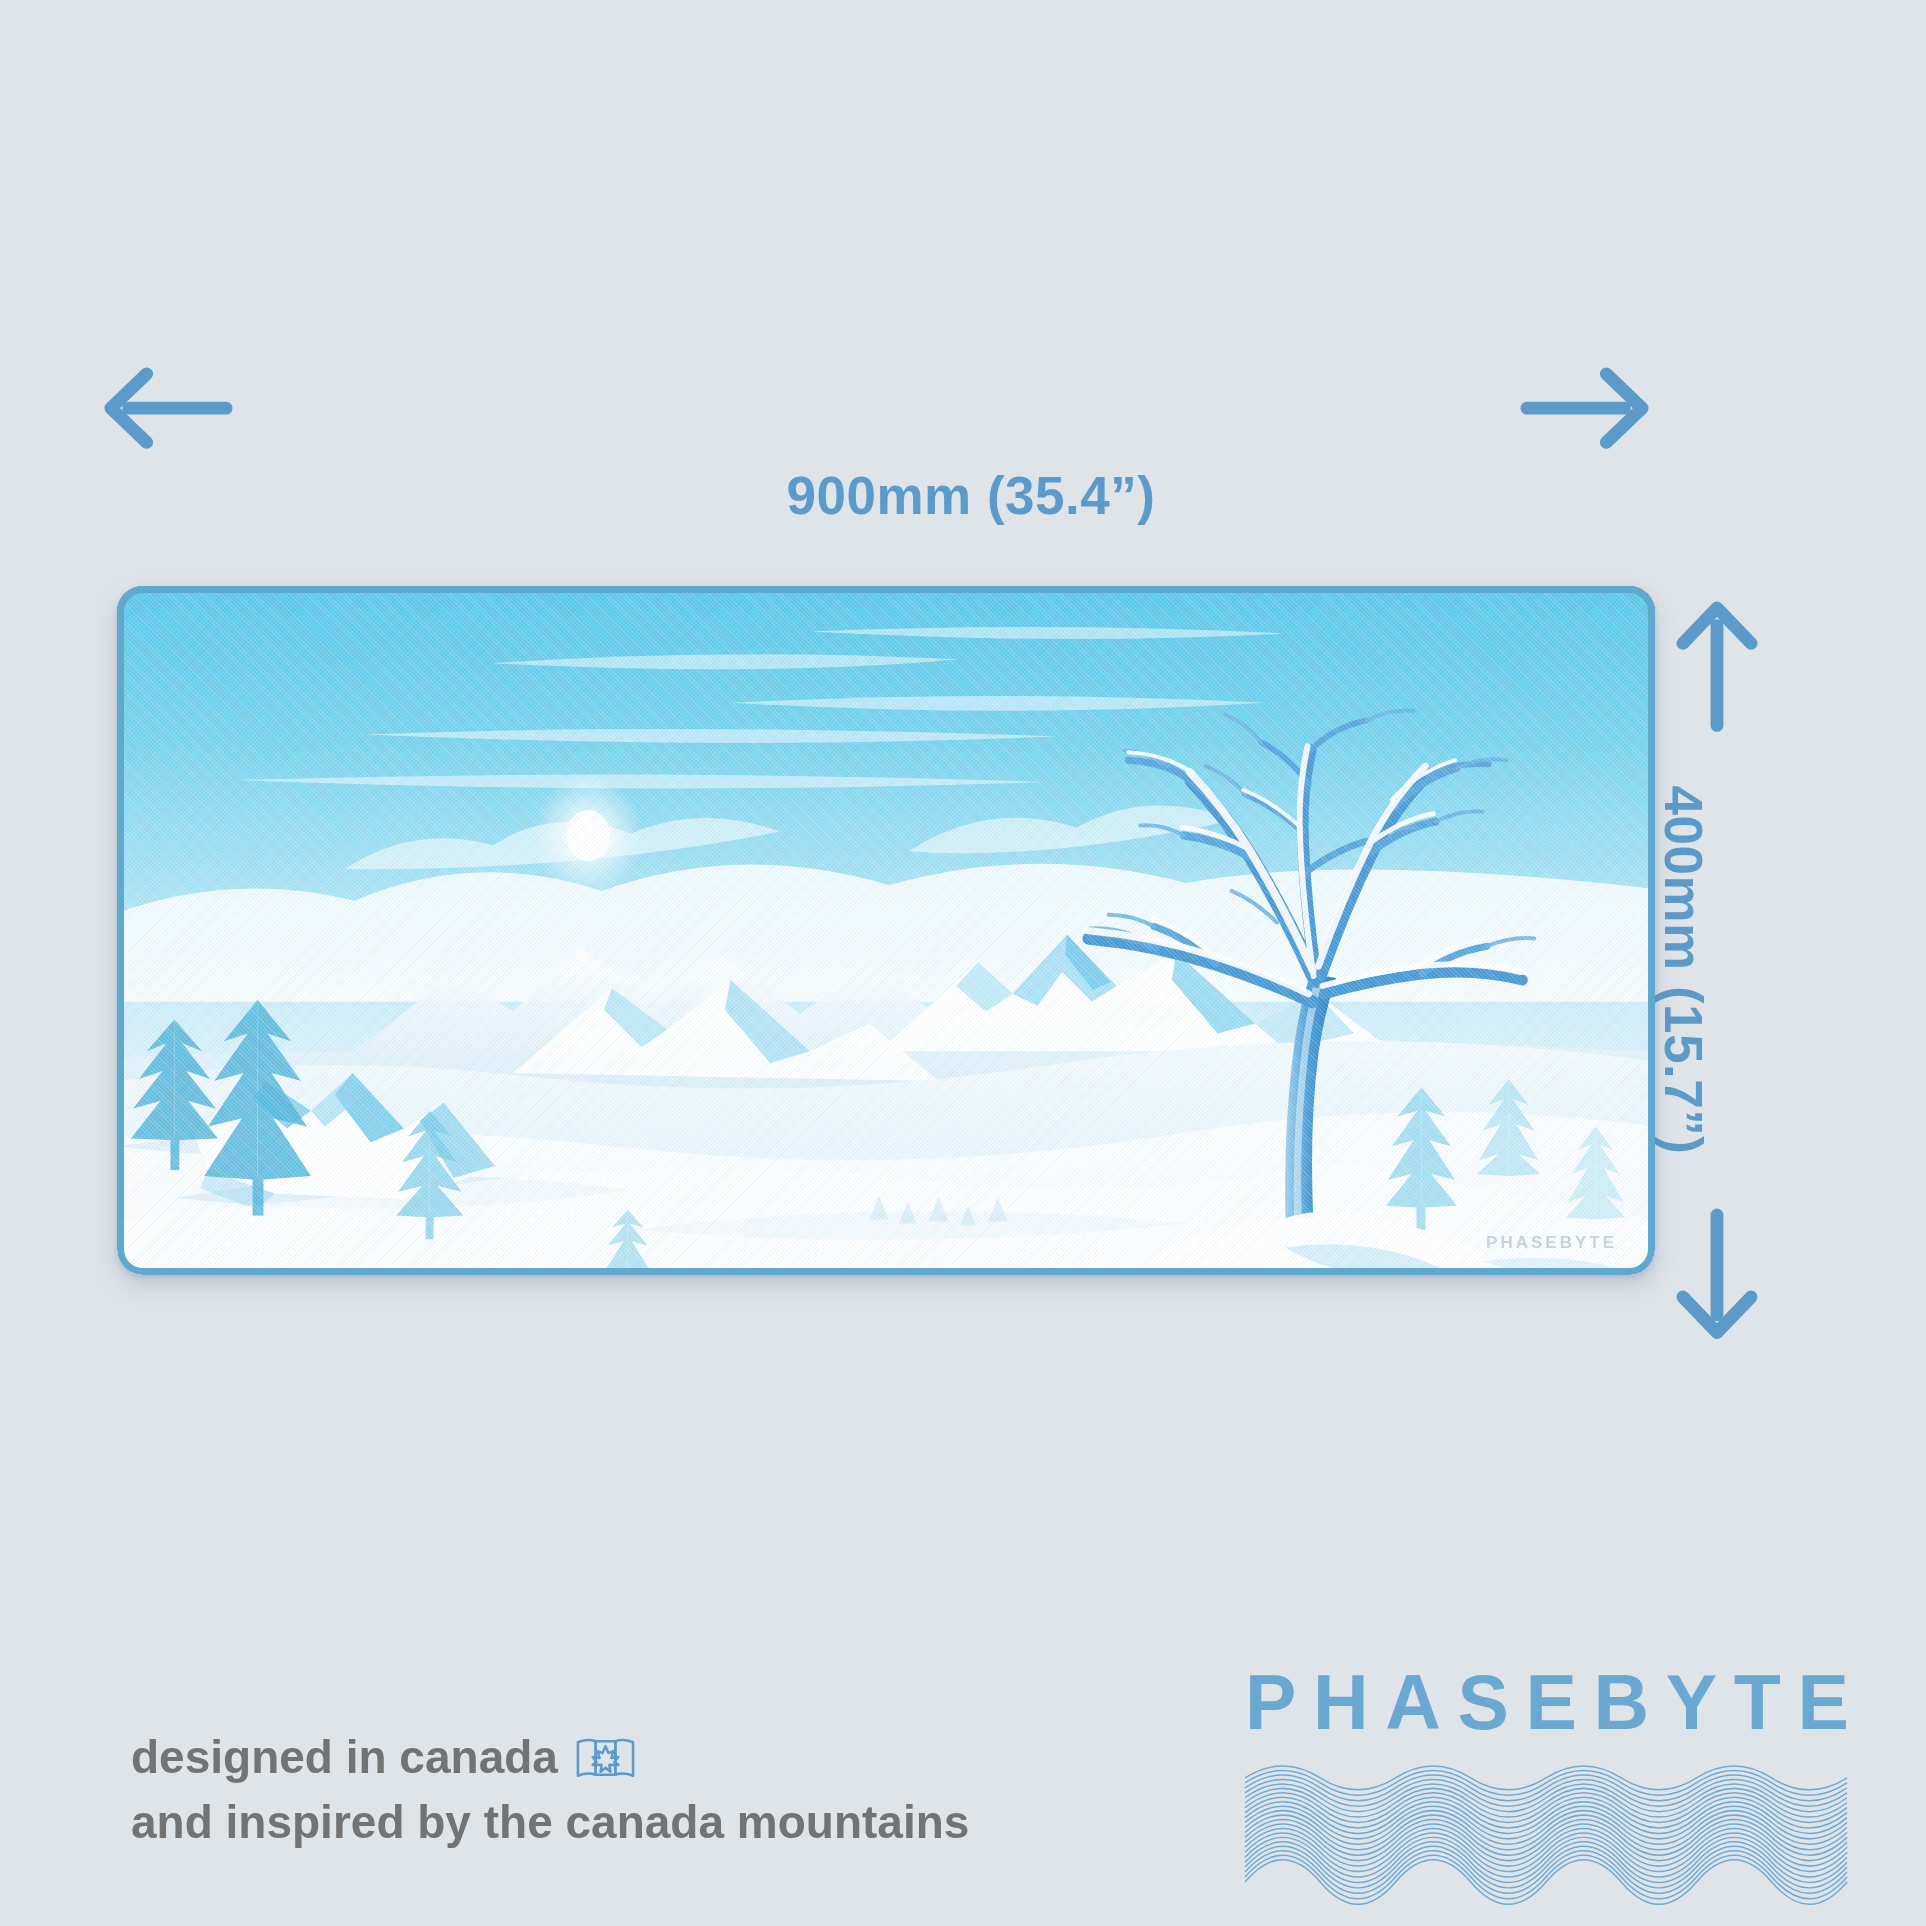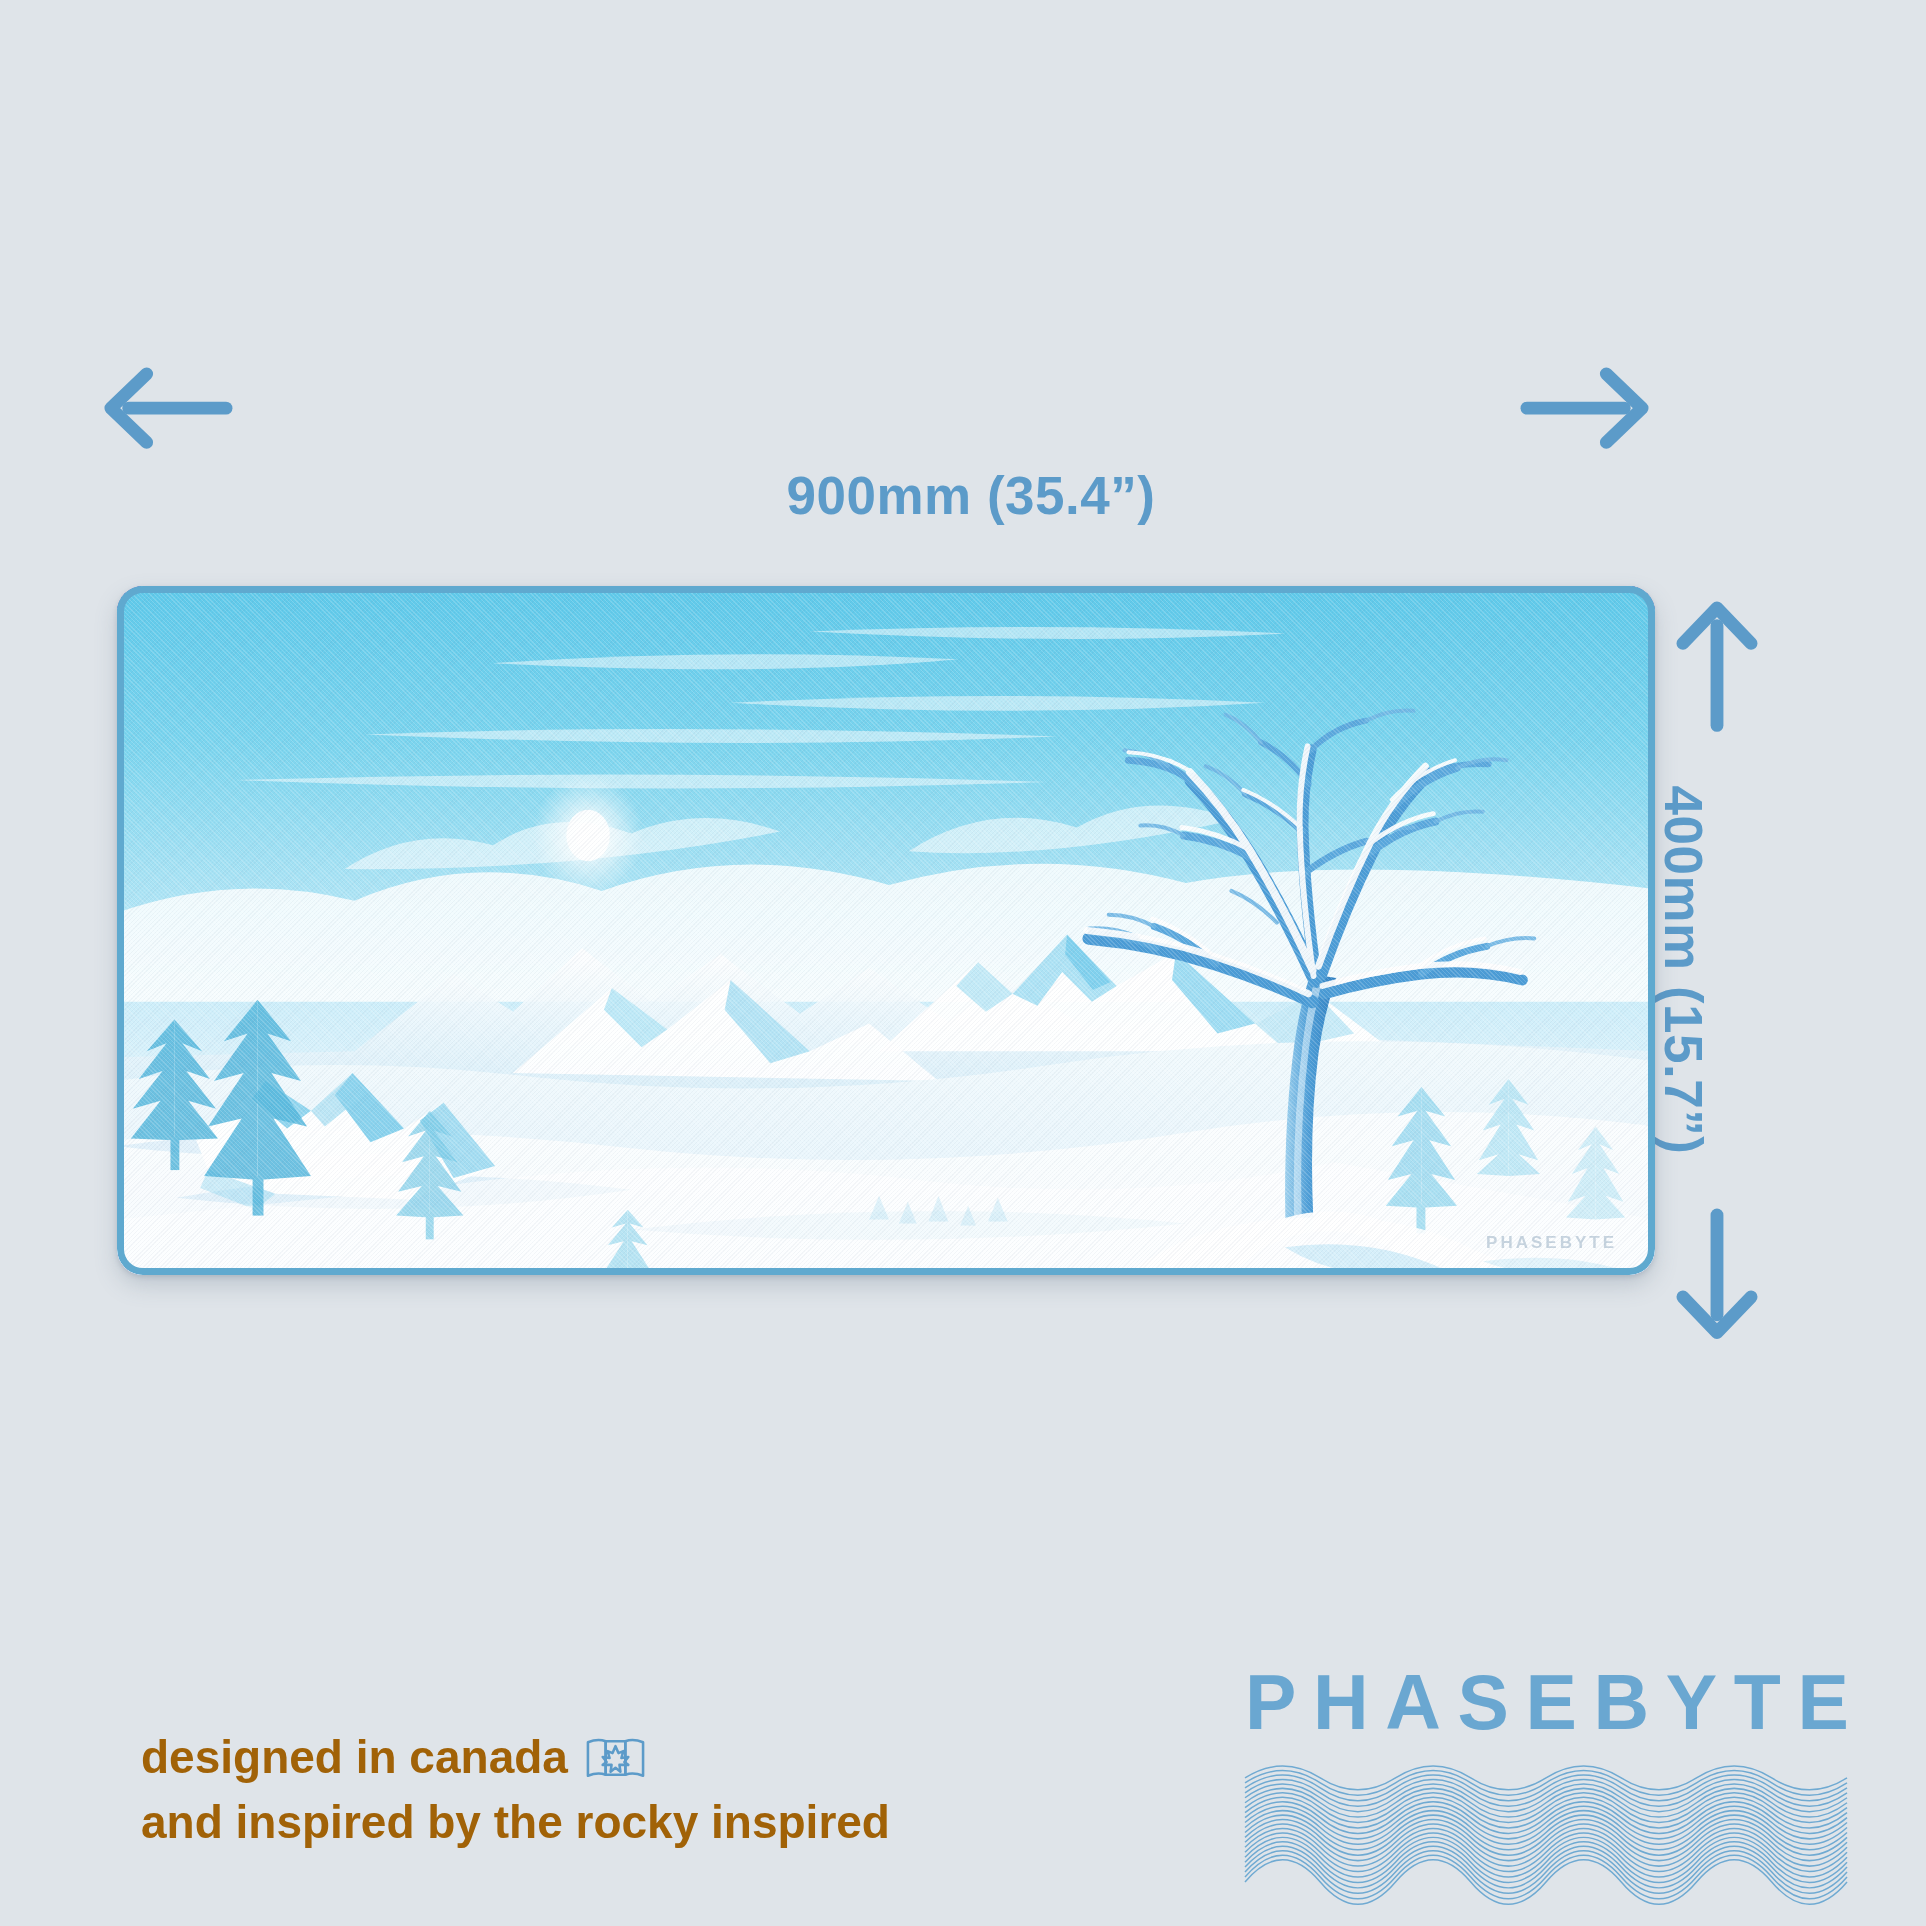--- a/index.html
+++ b/index.html
@@ -75,22 +75,22 @@
   }
   #mat-watermark{
     position:absolute;right:38px;bottom:22px;z-index:8;
     font-size:17px;font-weight:bold;letter-spacing:3px;
     color:rgba(120,150,175,.40);
     pointer-events:none;
   }
 
   
   #footer-text{
-    position:absolute;left:141px;top:1725px;
-    color:#a16207;font-weight:bold;font-size:46px;line-height:1.42;
+    position:absolute;left:131px;top:1725px;
+    color:#737373;font-weight:bold;font-size:46px;line-height:1.42;
   }
   #footer-line-1{display:flex;align-items:center;gap:16px;}
   #flag-icon svg{display:block;}
 
   
   #brand-logo{
     position:absolute;left:1245px;top:1651px;width:604px;height:248px;
   }
   #brand-logo svg{display:block;width:100%;height:100%;overflow:visible;}
 </style>
@@ -381,21 +381,21 @@
           <g fill="none" stroke="#5c9bc9" stroke-width="2.6" stroke-linecap="round" stroke-linejoin="round">
             <path d="M4 8 Q14 4 22 7 L22 41 Q14 38 4 42 Z"></path>
             <path d="M42 7 Q50 4 60 8 L60 42 Q50 38 42 41 Z"></path>
             <path d="M22 7 L42 7 L42 41 L22 41 Z"></path>
             <path d="M32 12 L35 19 L40 17 L38 24 L45 23 L41 28 L45 31 L36 31 L37 38
                      L32 34 L27 38 L28 31 L19 31 L23 28 L19 23 L26 24 L24 17 L29 19 Z"></path>
           </g>
         </svg>
       </span>
     </div>
-    <div>and inspired by the rocky inspired</div>
+    <div>and inspired by the canada mountains</div>
   </div>
 
   <div id="brand-logo">
     <svg viewBox="0 0 610 250">
       <defs>
         <clipPath id="clipWord">
 
           <g>
 
             <path d="M6 6 h40 a26 26 0 0 1 0 52 h-22 v40 h-18 Z

